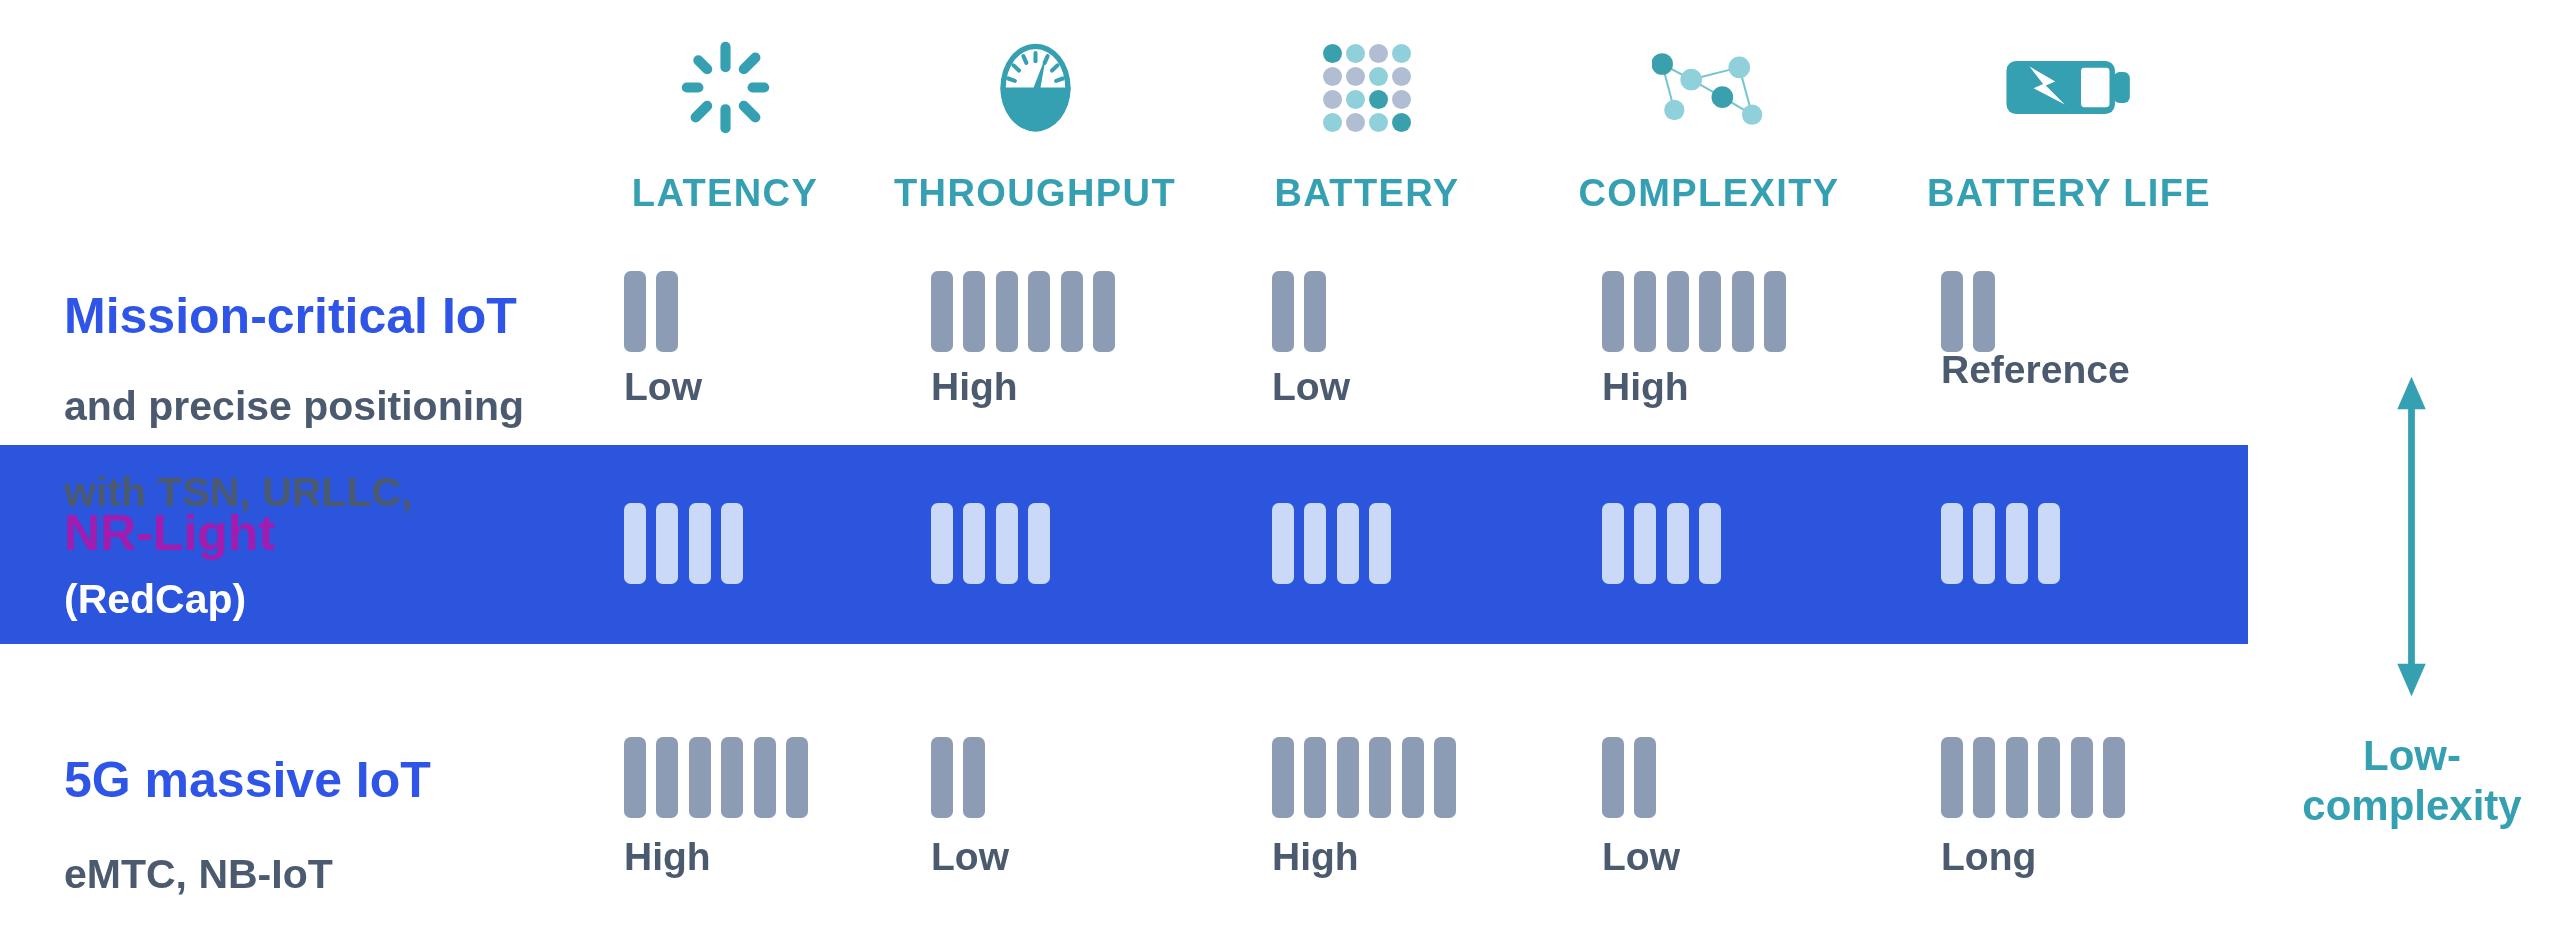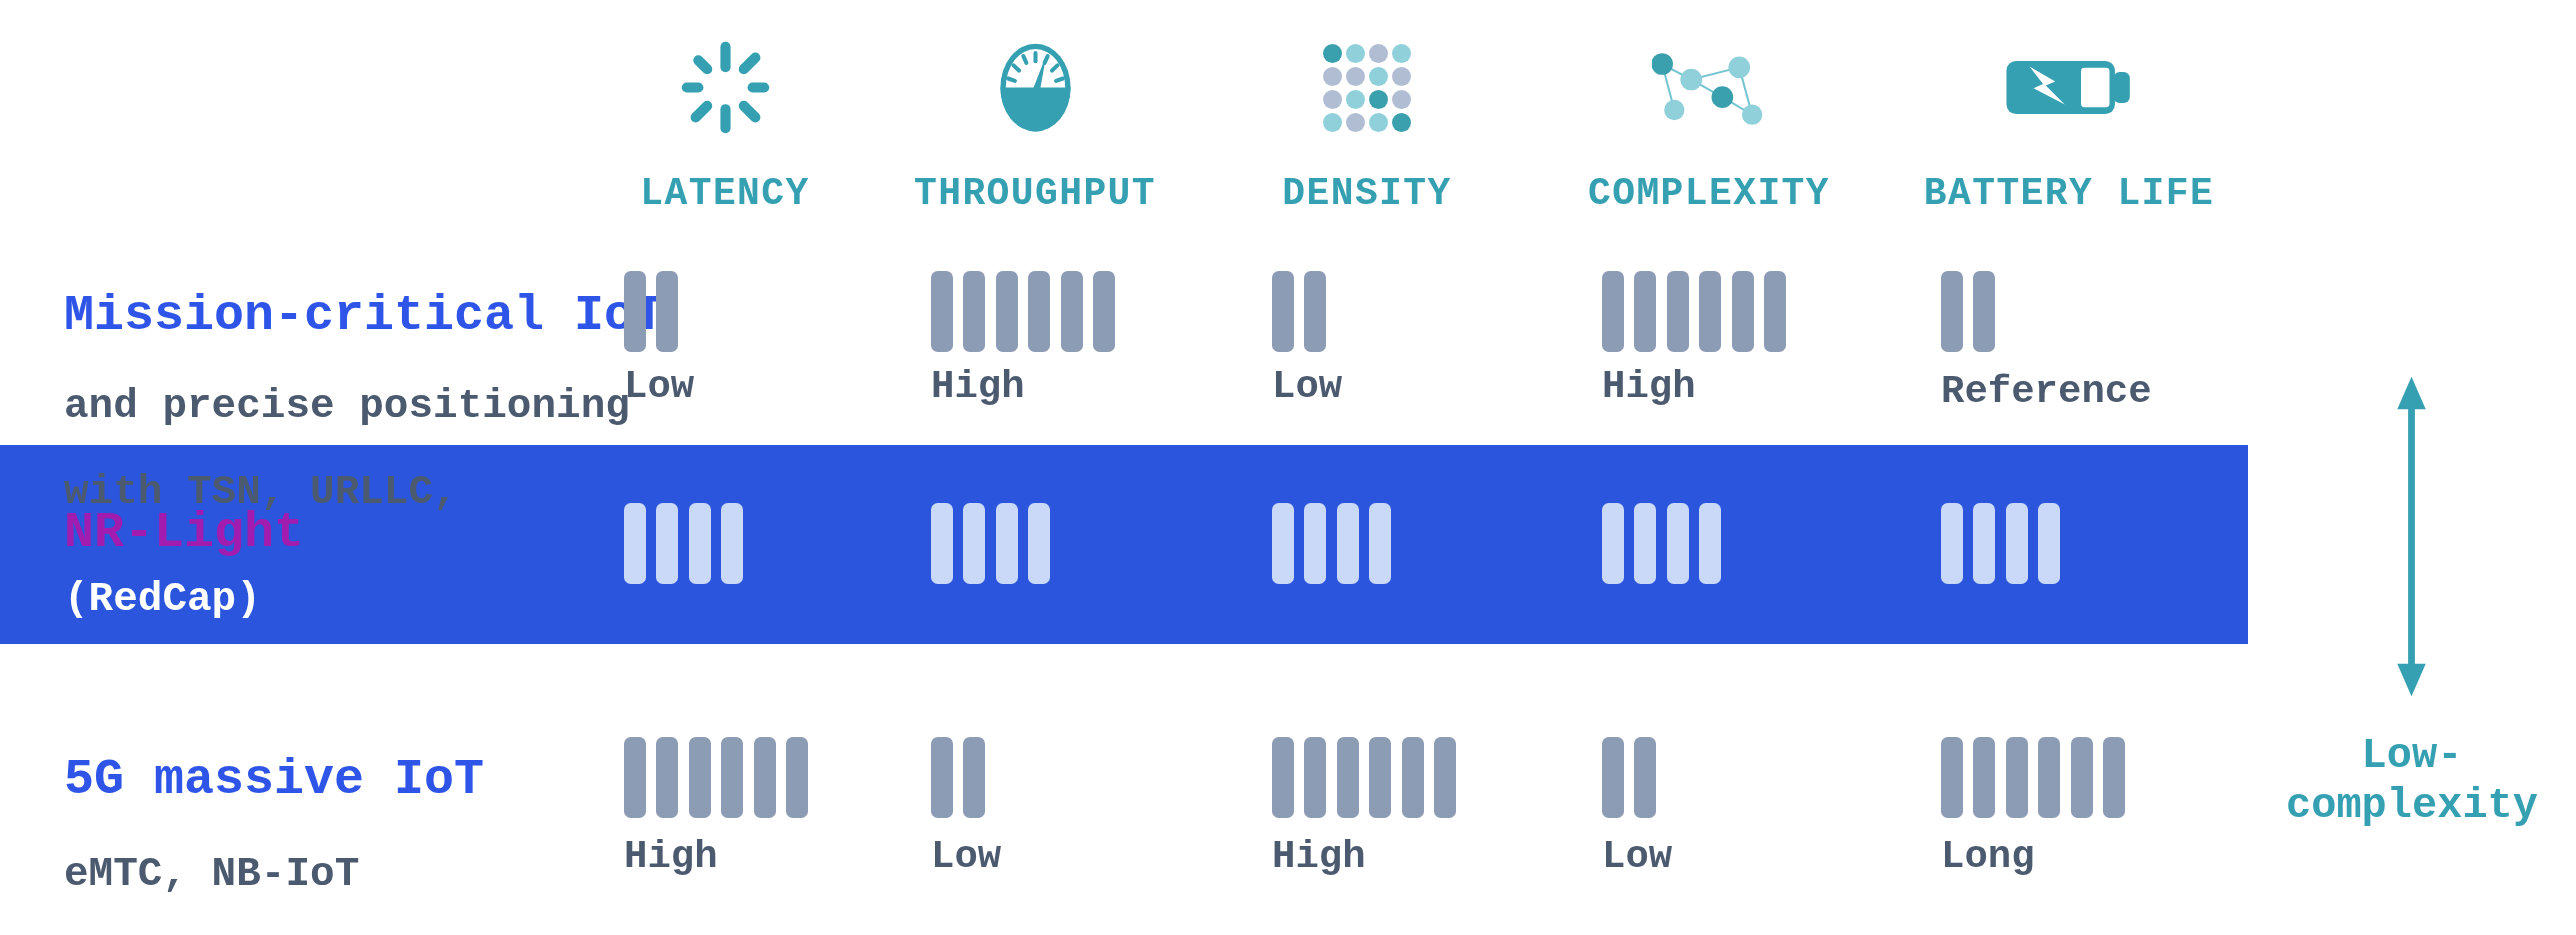--- a/index.html
+++ b/index.html
@@ -9,21 +9,21 @@
     --slate:#4b5a6e;
     --bar-gray:#8d9cb5;
     --bar-light:#cad9f8;
   }
   *{box-sizing:border-box;}
   html,body{margin:0;padding:0;}
   body{
     width:2576px;height:936px;position:relative;background:#ffffff;
     font-family:"Liberation Sans", sans-serif;overflow:hidden;
   }
-  .board{position:absolute;inset:0;font-family:Liberation Mono, monospace;}
+  .board{position:absolute;inset:0;}
 
   
   .band{position:absolute;left:0;top:445px;width:2248px;height:199px;background:var(--band-blue);}
 
   
   .header-cell{position:absolute;top:37px;width:230px;display:flex;flex-direction:column;align-items:center;}
   .icon-box{height:101px;display:flex;align-items:center;justify-content:center;}
   .col-caption{margin-top:34px;font-size:38px;font-weight:bold;letter-spacing:1.4px;color:var(--teal);white-space:nowrap;}
 
   
@@ -111,21 +111,21 @@
         <circle cx="17" cy="85" r="14" fill="#b0bdd3"></circle>
           <circle cx="51" cy="85" r="14" fill="#8fd0da"></circle>
           <circle cx="85" cy="85" r="14" fill="#3aa0ae"></circle>
           <circle cx="119" cy="85" r="14" fill="#b0bdd3"></circle>
         <circle cx="17" cy="119" r="14" fill="#8fd0da"></circle>
           <circle cx="51" cy="119" r="14" fill="#b0bdd3"></circle>
           <circle cx="85" cy="119" r="14" fill="#8fd0da"></circle>
           <circle cx="119" cy="119" r="14" fill="#3aa0ae"></circle>
       </svg>
     </div>
-    <span class="col-caption">DENSITY</span>
+    <span class="col-caption">BATTERY</span>
   </div>
 
   <div class="header-cell" style="left:1594px">
     <div class="icon-box">
       <svg width="115" height="78" viewBox="0 0 170 115">
         <g stroke="#74c5d2" stroke-width="3">
           <line x1="15" y1="22" x2="58" y2="45"></line>
           <line x1="15" y1="22" x2="33" y2="90"></line>
           <line x1="58" y1="45" x2="129" y2="27"></line>
           <line x1="58" y1="45" x2="104" y2="71"></line>
@@ -203,21 +203,21 @@
         <span class="bar" style="left: 65px;"></span>
         <span class="bar" style="left: 97px;"></span>
         <span class="bar" style="left: 130px;"></span>
         <span class="bar" style="left: 162px;"></span>
       </div>
       <div class="cell-label" style="left: 1602px; top: 365px;">High</div>
       <div class="bar-group" style="left: 1941px; top: 271px; width: 55px;">
         <span class="bar" style="left: 0px;"></span>
         <span class="bar" style="left: 32px;"></span>
       </div>
-      <div class="cell-label" style="left: 1941px; top: 370px;">Reference</div>
+      <div class="cell-label" style="left: 1941px; top: 348px;">Reference</div>
       <div class="bar-group" style="left: 624px; top: 503px; width: 120px;">
         <span class="bar light" style="left: 0px;"></span>
         <span class="bar light" style="left: 32px;"></span>
         <span class="bar light" style="left: 65px;"></span>
         <span class="bar light" style="left: 97px;"></span>
       </div>
       <div class="bar-group" style="left: 931px; top: 503px; width: 120px;">
         <span class="bar light" style="left: 0px;"></span>
         <span class="bar light" style="left: 32px;"></span>
         <span class="bar light" style="left: 65px;"></span>

